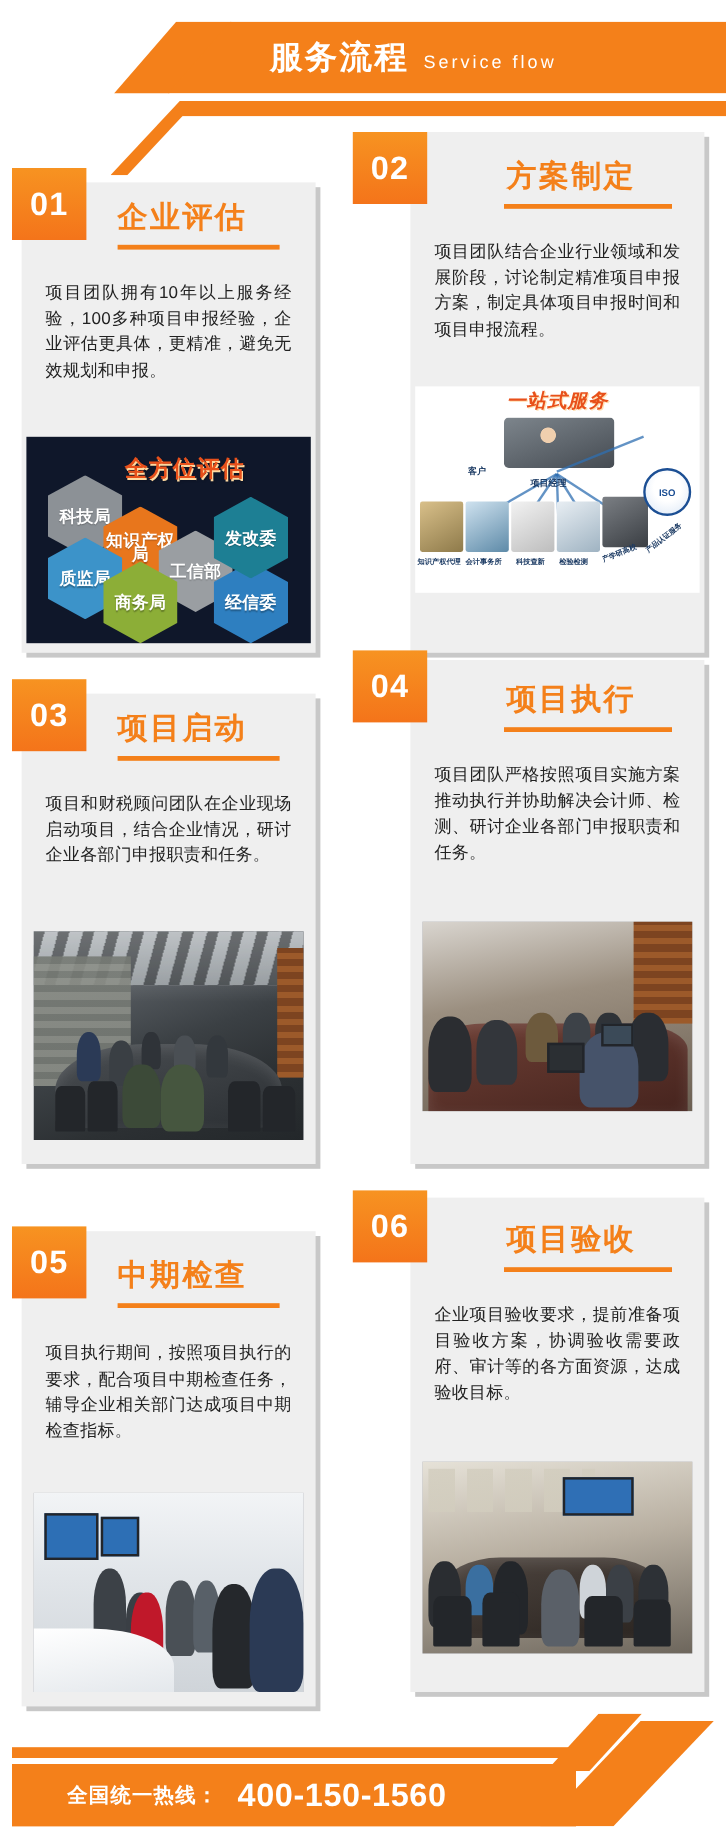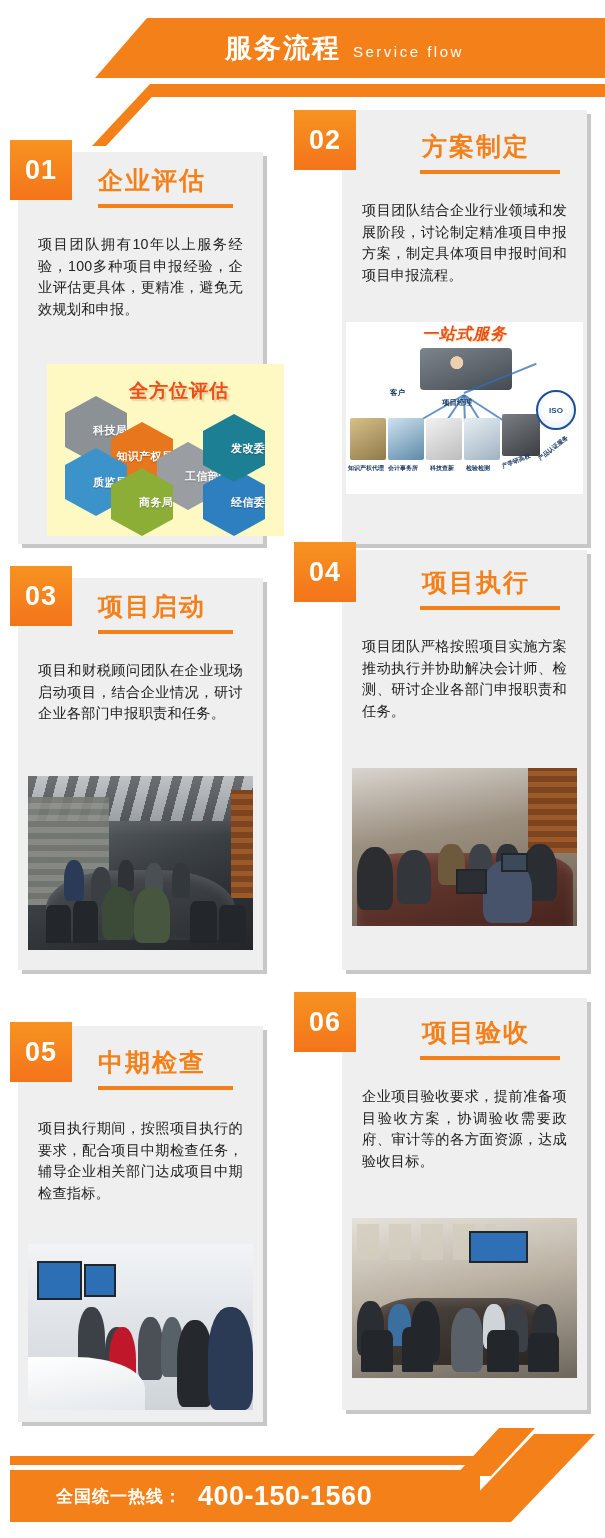--- a/index.html
+++ b/index.html
@@ -173,33 +173,32 @@
   .photo .ph-frames {
     position:absolute; left:2%; top:4%; width:62%; height:22%;
     background:
       repeating-linear-gradient(90deg, rgba(210,205,190,.95) 0 22px, rgba(255,255,255,0) 22px 32px);
     opacity:.85;
   }
 
   
   .hexwrap {
     position: absolute;
-    background: #fef9c3;
+    background: #0f172a;
     overflow: hidden;
-    margin-left: 25px;
   }
   .hex {
     position: absolute;
     clip-path: polygon(50% 0%, 100% 25%, 100% 75%, 50% 100%, 0% 75%, 0% 25%);
     display: flex;
     align-items: center;
-    justify-content: flex-end;
+    justify-content: center;
     color: #ffffff;
     font-weight: bold;
-    font-size: 11px;
+    font-size: 14px;
     line-height: 12.5px;
     text-align: center;
     letter-spacing: .3px;
     text-shadow: 0 1px 1px rgba(0,0,0,.28);
   }
   .hex-title {
     position: absolute;
     font-size: 19px;
     font-weight: bold;
     color: #E8501A;

